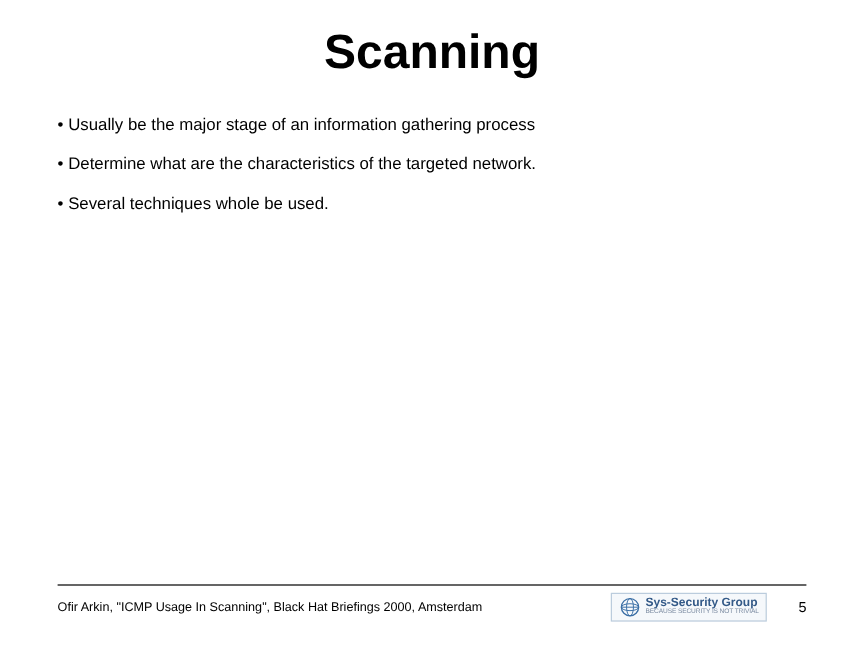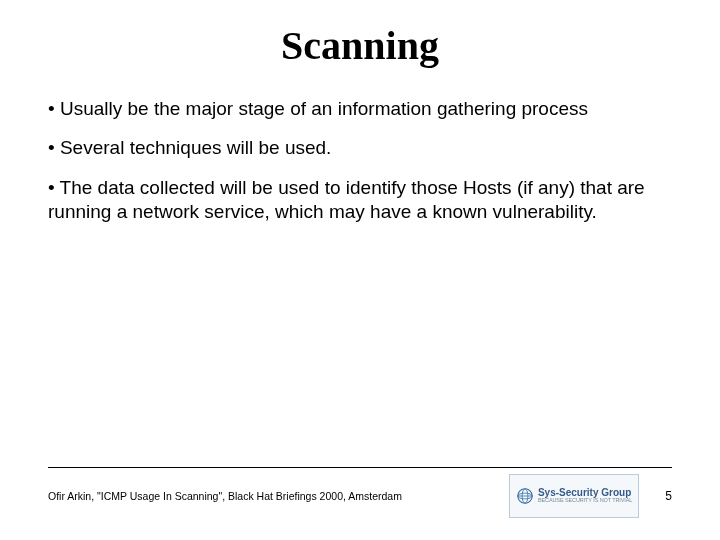--- a/index.html
+++ b/index.html
@@ -12,28 +12,28 @@
     position: relative;
     overflow: hidden;
   }
   .slide {
     width: 100%;
     height: 100%;
     padding: 18px 48px 0 48px;
     position: relative;
   }
   .title {
-    font-family: Liberation Serif, serif;
+    font-family: Liberation Sans, sans-serif;
     font-size: 40px;
     text-align: center;
     margin-bottom: 28px;
     margin-top: 4px;
   }
   .bullets {
-    font-size: 19px;
+    font-size: 14px;
     line-height: 1.28;
   }
   .bullet {
     margin-bottom: 15px;
   }
   .bullet::before {
     content: "• ";
   }
   .footer {
     position: absolute;
@@ -58,21 +58,21 @@
   .footer-right {
     display: flex;
     align-items: center;
     gap: 26px;
   }
   .logo {
     display: flex;
     align-items: center;
     gap: 4px;
     border: 1px solid #bcd;
-    padding: 12px 6px;
+    padding: 2px 6px;
     background: #f5f8fb;
     font-size: 9px;
     color: #345a88;
   }
   .logo-mark {
     width: 18px;
     height: 18px;
     position: relative;
   }
   .logo-mark svg { display: block; }
@@ -93,22 +93,22 @@
   }
 </style>
 </head>
 <body>
 
 <div class="slide">
   <h1 class="title">Scanning</h1>
 
   <div class="bullets">
     <div class="bullet">Usually be the major stage of an information gathering process</div>
-    <div class="bullet">Several techniques will be used.</div>
-    <div class="bullet">The data collected will be used to identify those Hosts (if any) that are running a network service, which may have a known vulnerability.</div>
+    <div class="bullet">Determine what are the characteristics of the targeted network.</div>
+    <div class="bullet">Several techniques whole be used.</div>
   </div>
 
   <div class="footer">
     <div class="footer-line"></div>
     <div class="footer-row">
       <div class="footer-text">
         <div>Ofir Arkin, "ICMP Usage In Scanning", Black Hat Briefings 2000, Amsterdam</div>
       </div>
       <div class="footer-right">
         <div class="logo">

